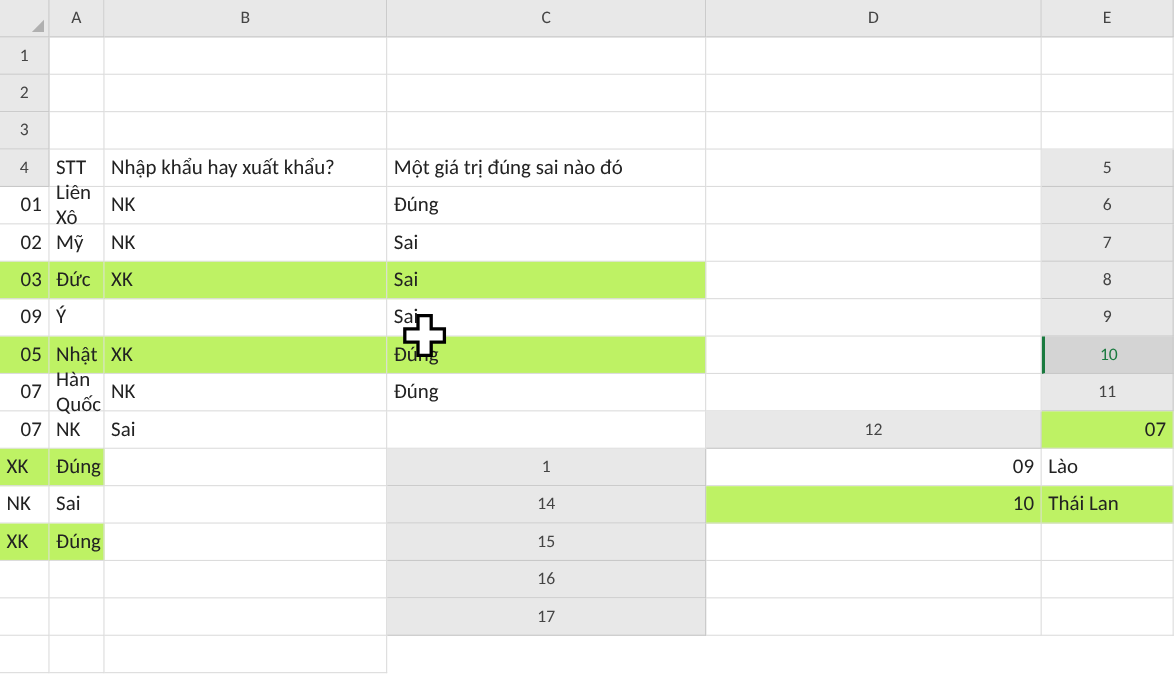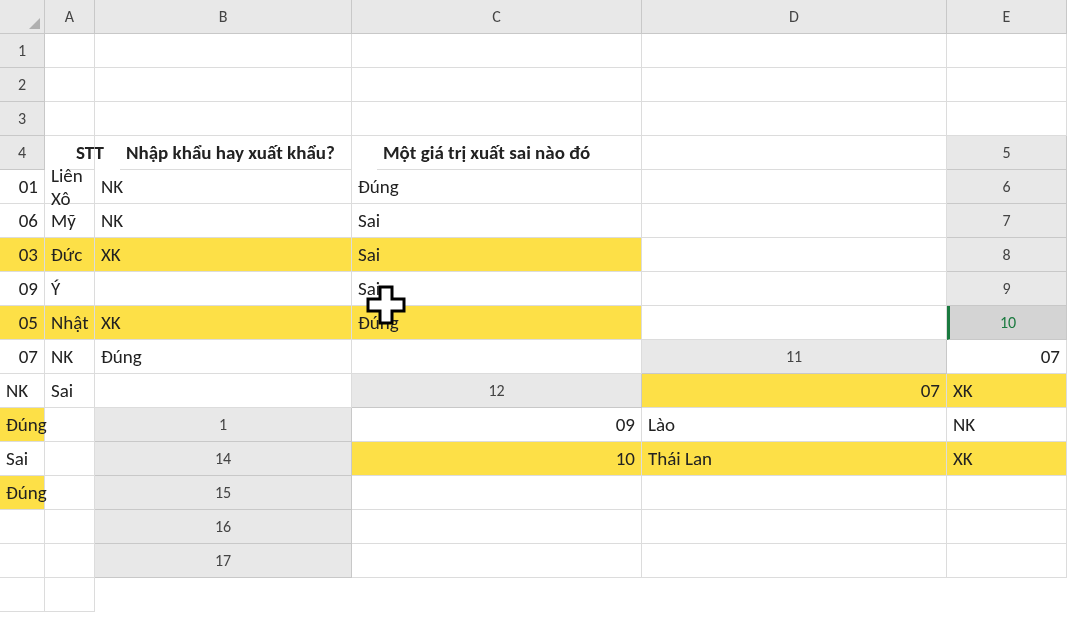--- a/index.html
+++ b/index.html
@@ -4,23 +4,23 @@
   <style>
     * { box-sizing: border-box; margin: 0; padding: 0; }
     html, body { width: 1068px; height: 628px; font-family: Calibri, Arial, sans-serif; background: #fff; overflow: hidden; }
     .sheet { display: grid; grid-template-columns: 45px 50px 257px 290px 305px 120px; grid-auto-rows: 34px; width: 1068px; }
     .hdr { background: #e8e8e8; border-right: 1px solid #c8c8c8; border-bottom: 1px solid #c8c8c8; display: flex; align-items: center; justify-content: center; font-size: 16px; color: #444; user-select: none; }
     .corner { background: #e8e8e8; border-right: 1px solid #c8c8c8; border-bottom: 1px solid #c8c8c8; position: relative; }
     .corner::after { content: ""; position: absolute; right: 4px; bottom: 4px; width: 0; height: 0; border-style: solid; border-width: 0 0 11px 11px; border-color: transparent transparent #b0b0b0 transparent; }
     .rowhdr { background: #e8e8e8; border-right: 1px solid #c8c8c8; border-bottom: 1px solid #c8c8c8; display: flex; align-items: center; justify-content: center; font-size: 16px; color: #444; user-select: none; }
     .rowhdr.sel { background: #d4d4d4; color: #1a7a3f; border-left: 3px solid #1a7a3f; }
     .cell { border-right: 1px solid #dcdcdc; border-bottom: 1px solid #dcdcdc; display: flex; align-items: center; padding: 0 6px; font-size: 19px; color: #222; position: relative; }
-    .cell.hl { background: #fde047; }
+    .cell.hl { background: #bef264; }
     .cell.right { justify-content: flex-end; }
-    .cell.bold { font-weight: bold; margin-left: 25px; }
+    .cell.bold { font-weight: normal; }
     .cursor-plus { position: absolute; top: 284px; left: 365px; width: 42px; height: 42px; pointer-events: none; z-index: 50; }
   </style>
 </head>
 <body>
 
 <div class="sheet" id="sheet">
     <div class="corner"></div>
     <div class="hdr">A</div>
     <div class="hdr">B</div>
     <div class="hdr">C</div>
@@ -40,30 +40,30 @@
     <div class="cell"></div>
     <div class="rowhdr">3</div>
     <div class="cell"></div>
     <div class="cell"></div>
     <div class="cell"></div>
     <div class="cell"></div>
     <div class="cell"></div>
     <div class="rowhdr">4</div>
     <div class="cell bold">STT</div>
     <div class="cell bold">Nhập khẩu hay xuất khẩu?</div>
-    <div class="cell bold">Một giá trị xuất sai nào đó</div>
+    <div class="cell bold">Một giá trị đúng sai nào đó</div>
     <div class="cell"></div>
     <div class="rowhdr">5</div>
     <div class="cell right">01</div>
     <div class="cell">Liên Xô</div>
     <div class="cell">NK</div>
     <div class="cell">Đúng</div>
     <div class="cell"></div>
     <div class="rowhdr">6</div>
-    <div class="cell right">06</div>
+    <div class="cell right">02</div>
     <div class="cell">Mỹ</div>
     <div class="cell">NK</div>
     <div class="cell">Sai</div>
     <div class="cell"></div>
     <div class="rowhdr">7</div>
     <div class="cell right hl">03</div>
     <div class="cell hl">Đức</div>
     <div class="cell hl">XK</div>
     <div class="cell hl">Sai</div>
     <div class="cell"></div>
@@ -74,20 +74,21 @@
     <div class="cell">Sai</div>
     <div class="cell"></div>
     <div class="rowhdr">9</div>
     <div class="cell right hl">05</div>
     <div class="cell hl">Nhật</div>
     <div class="cell hl">XK</div>
     <div class="cell hl">Đúng</div>
     <div class="cell"></div>
     <div class="rowhdr sel">10</div>
     <div class="cell right">07</div>
+    <div class="cell">Hàn Quốc</div>
     <div class="cell">NK</div>
     <div class="cell">Đúng</div>
     <div class="cell"></div>
     <div class="rowhdr">11</div>
     <div class="cell right">07</div>
     <div class="cell">NK</div>
     <div class="cell">Sai</div>
     <div class="cell"></div>
     <div class="rowhdr">12</div>
     <div class="cell right hl">07</div>

